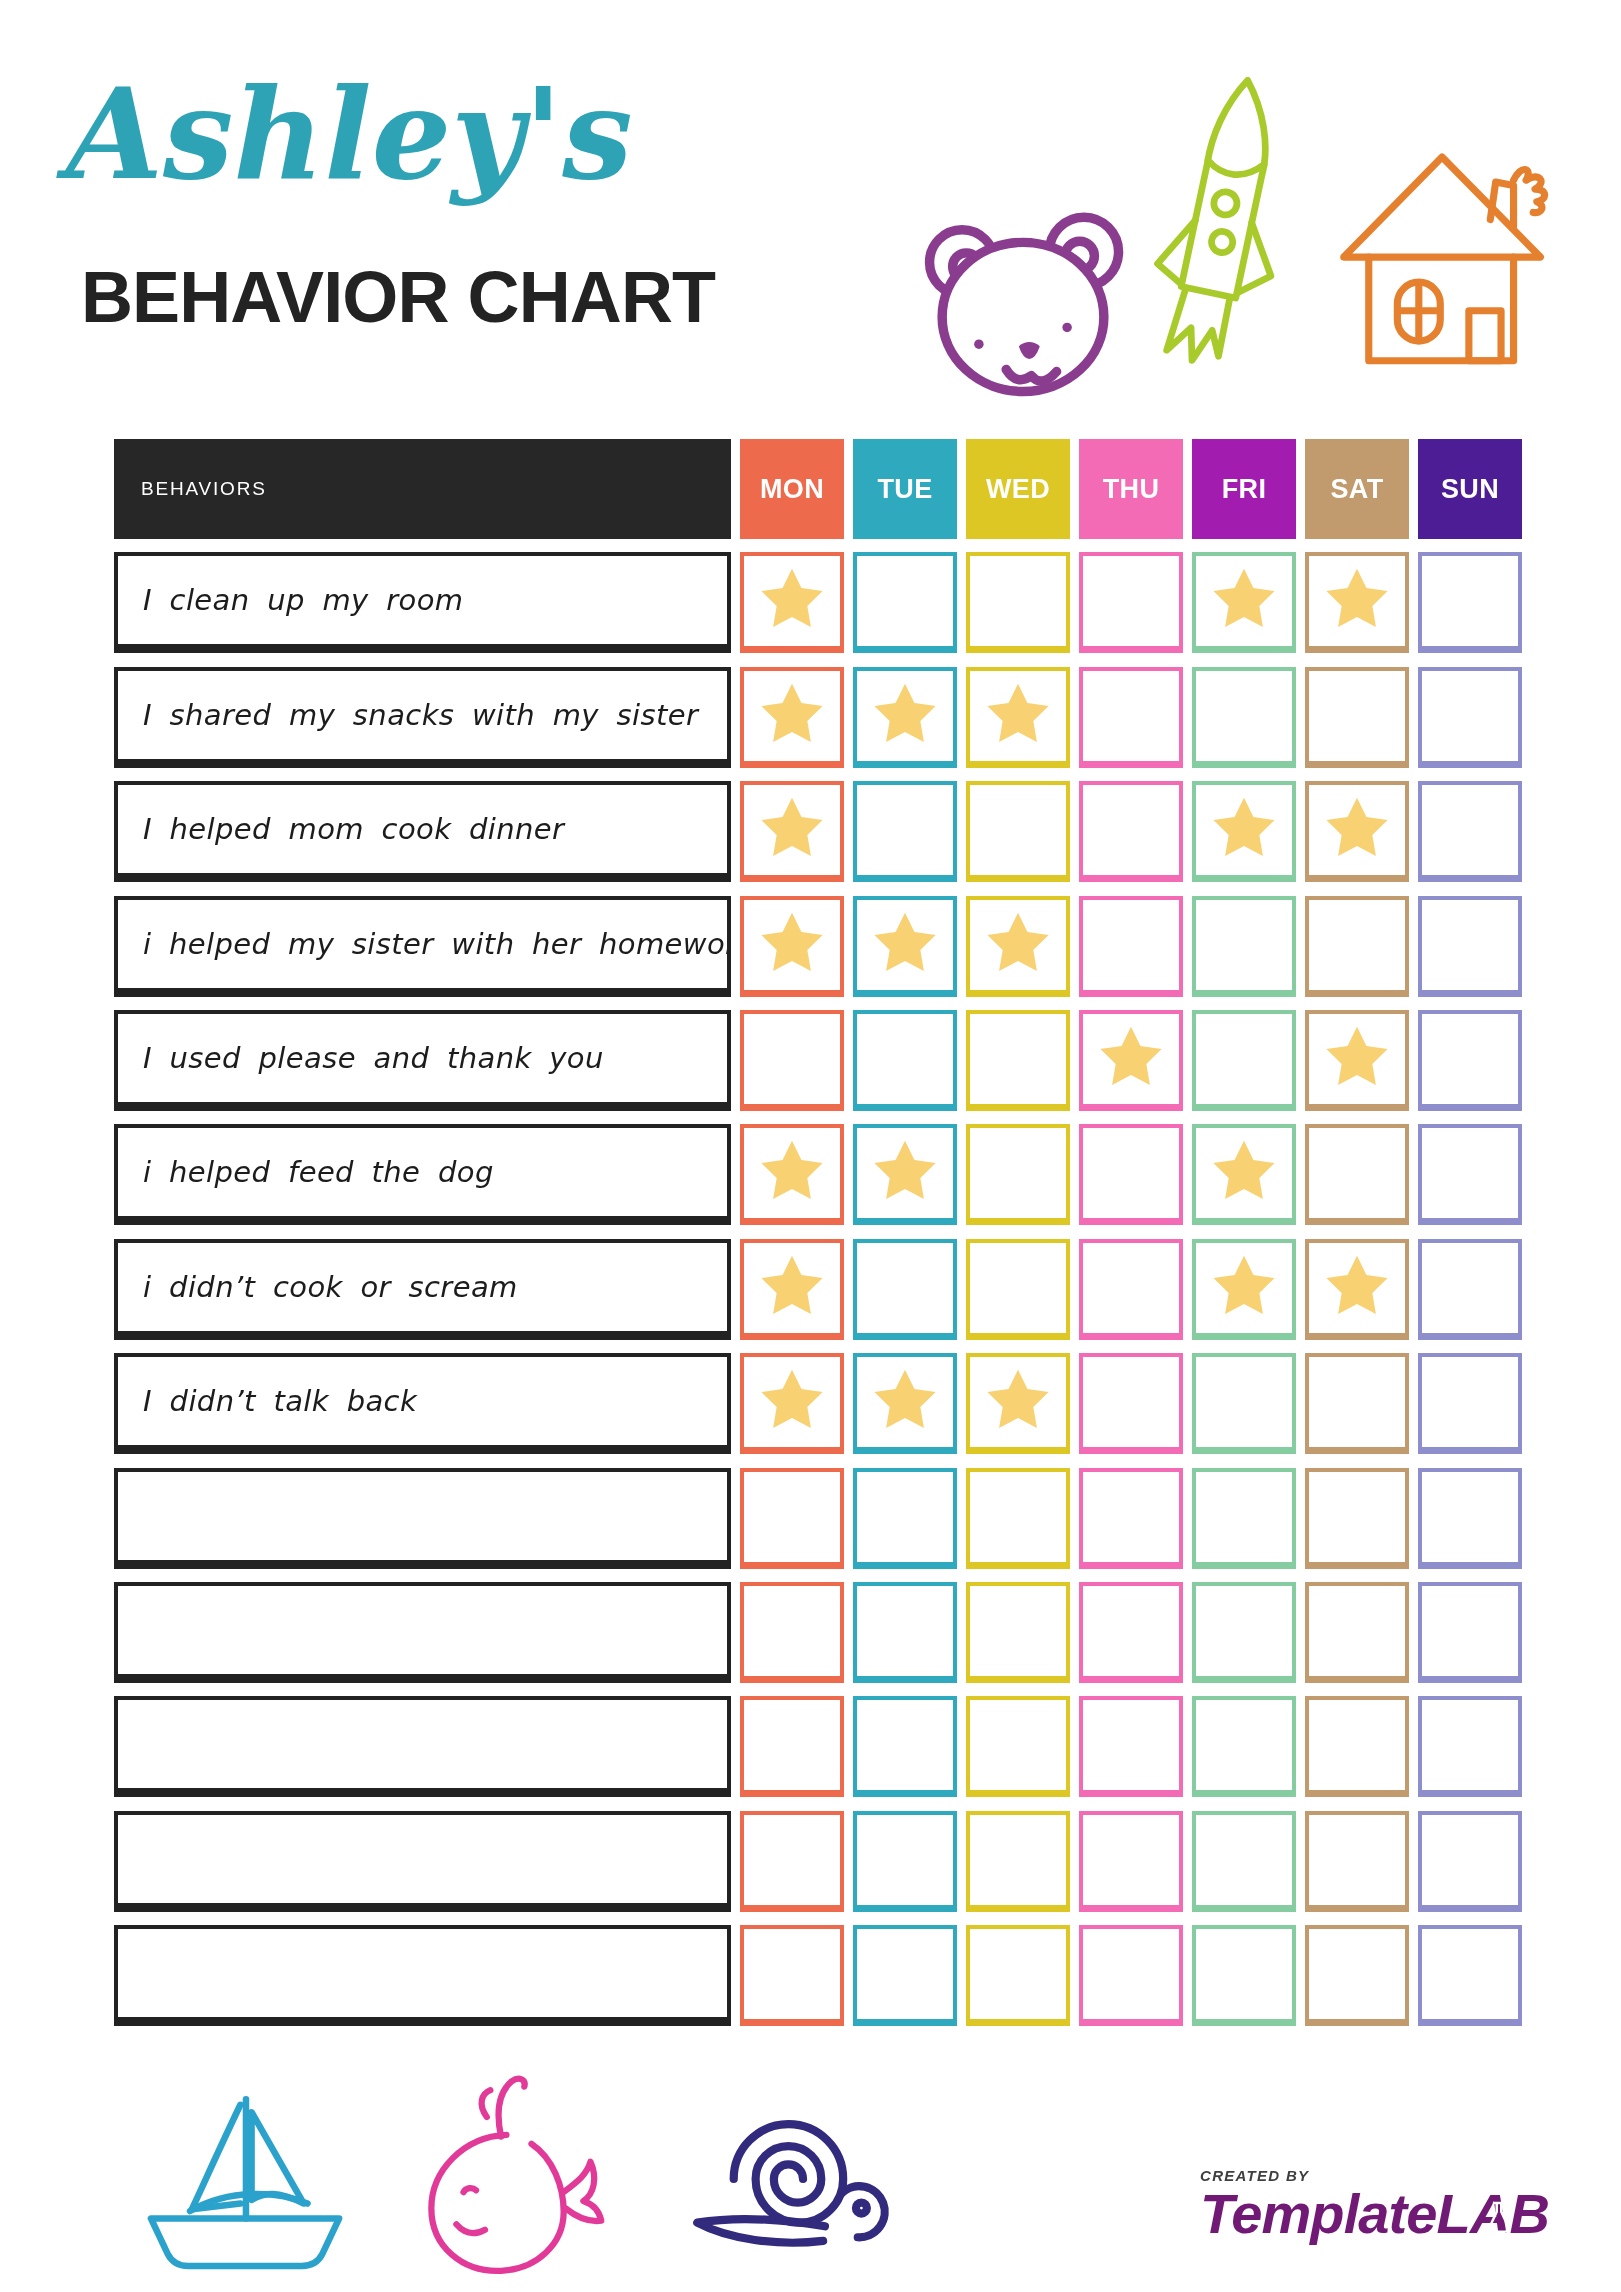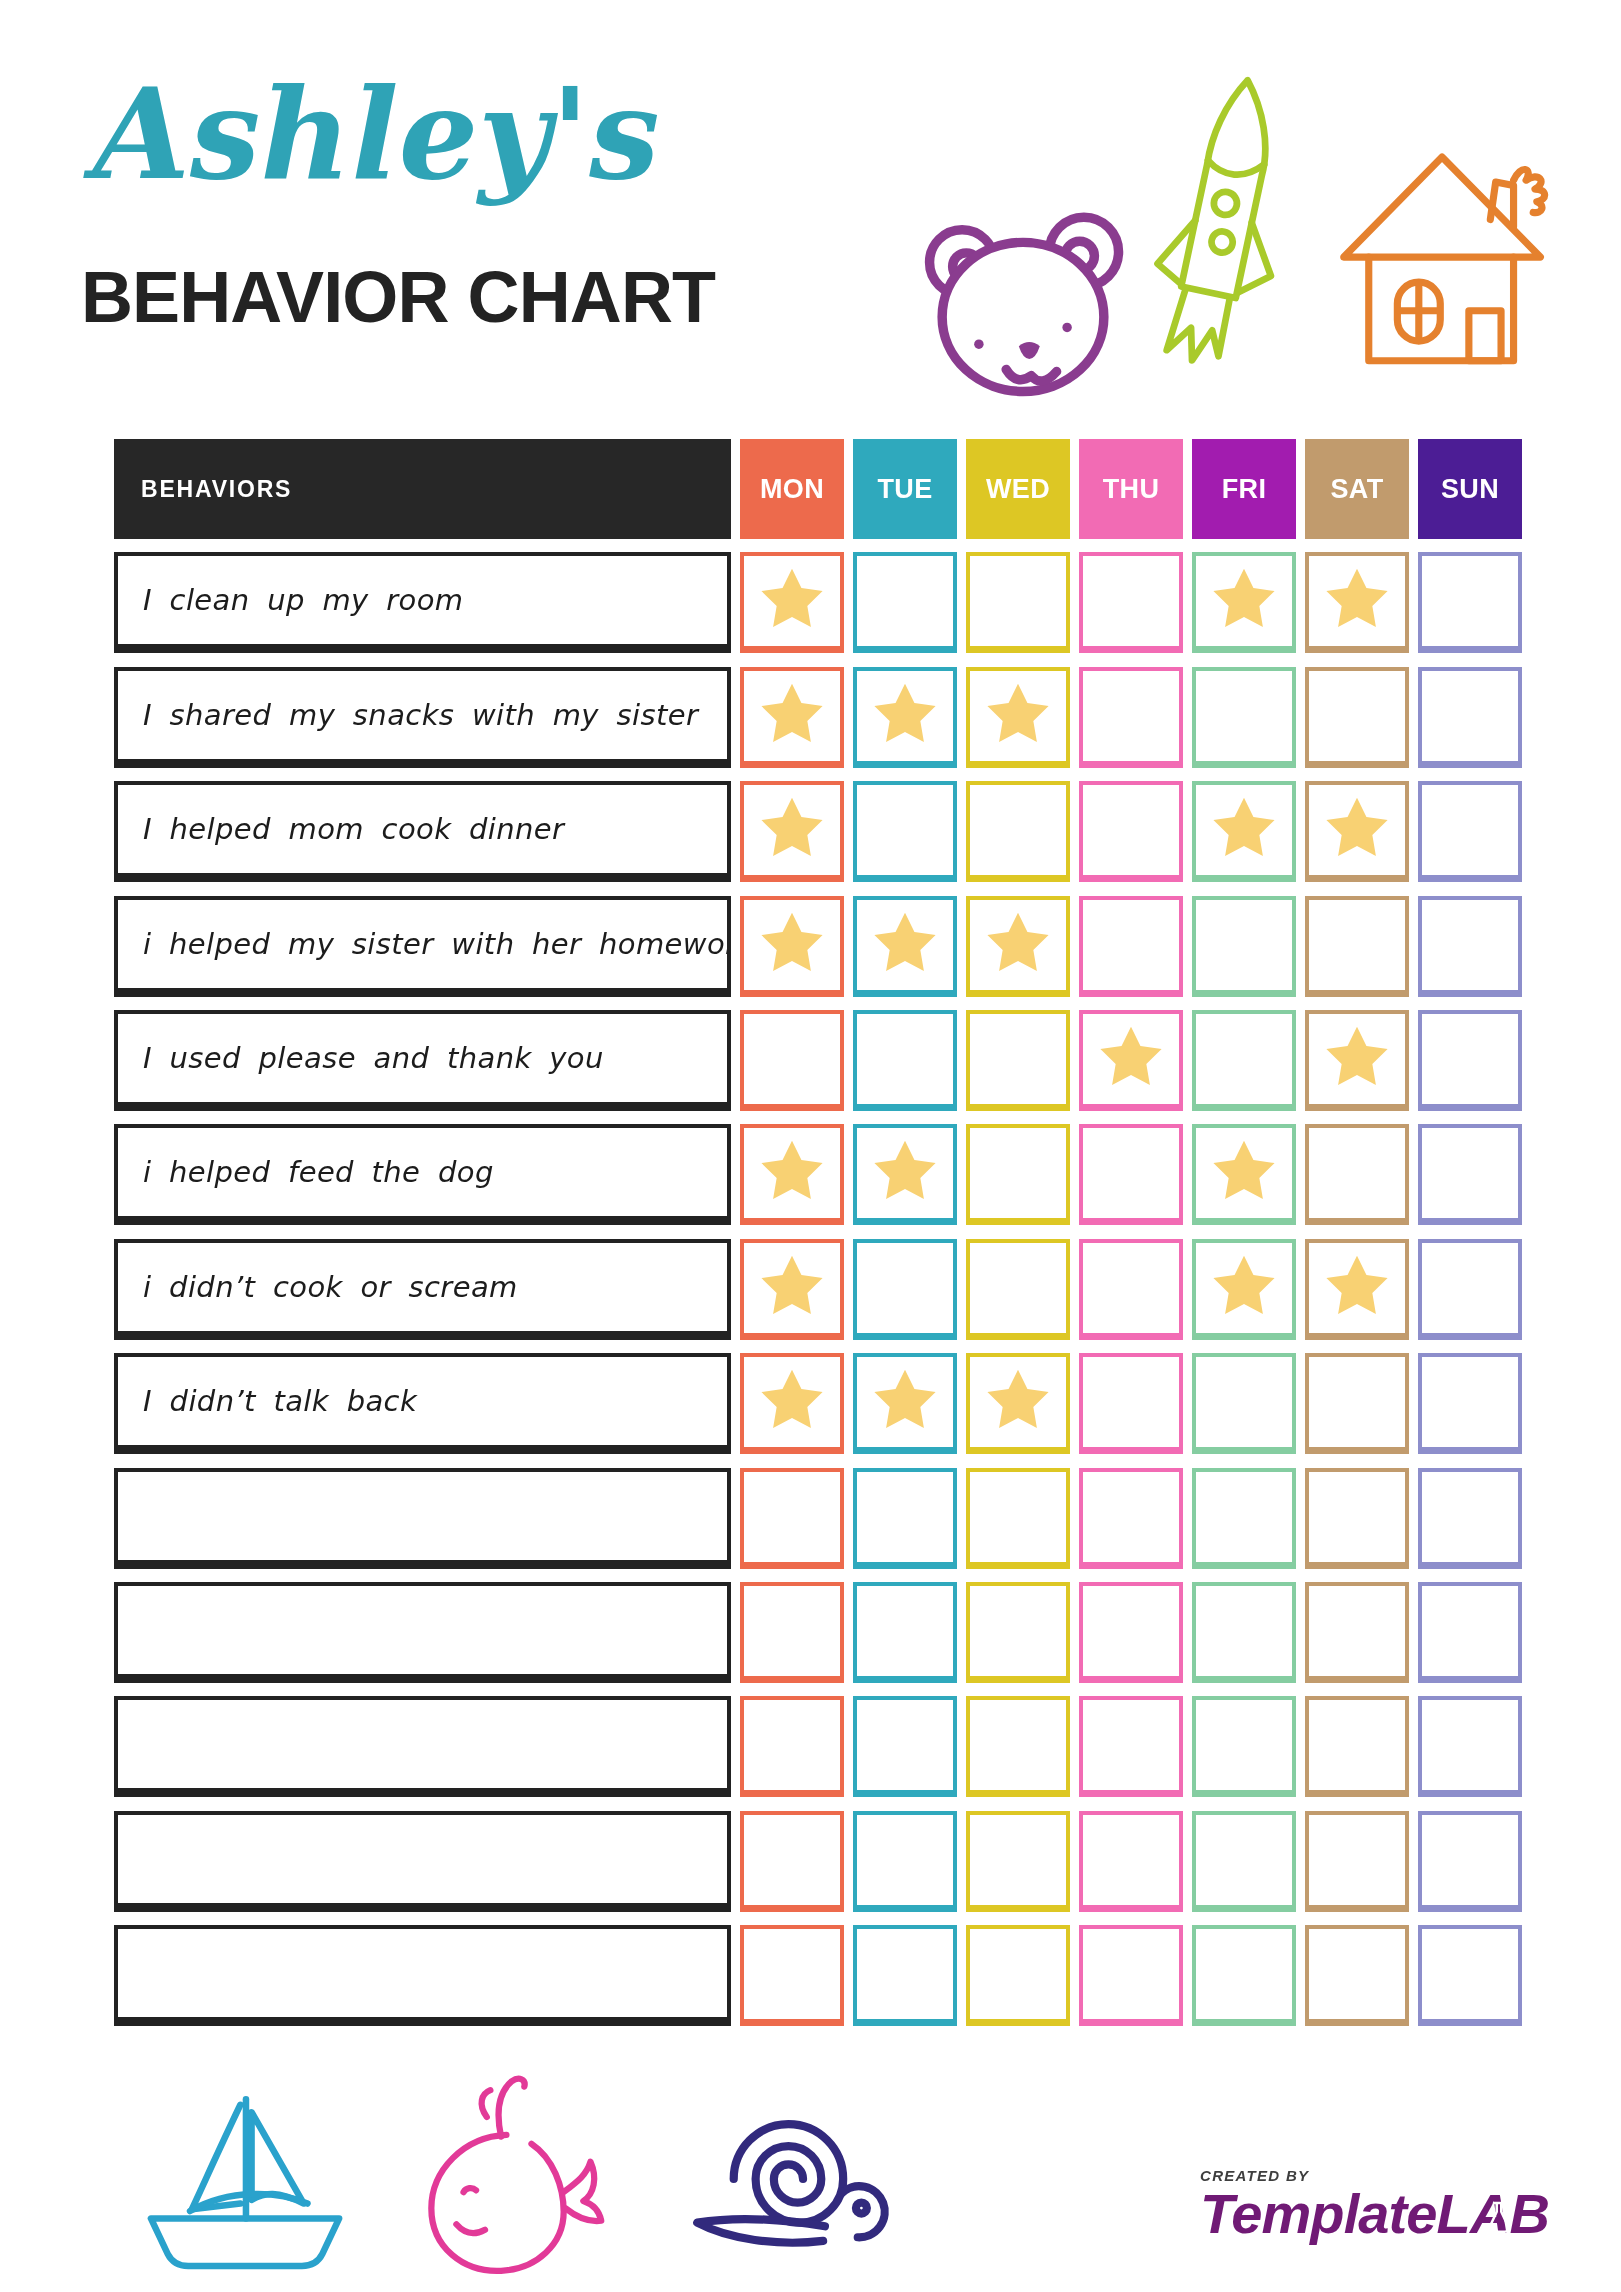--- a/index.html
+++ b/index.html
@@ -1,36 +1,36 @@
 <!DOCTYPE html>
 <html style="font-size:14.3px"><head>
 <meta charset="utf-8">
 <style>
   html,body{margin:0;padding:0;background:#ffffff;}
   .page{position:relative;width:1621px;height:2293px;background:#ffffff;overflow:hidden;
         font-family:"Liberation Sans",sans-serif;}
 
   
-  .script-title{position:absolute;left:93px;top:47px;
+  .script-title{position:absolute;left:66px;top:47px;
     font-family:"DejaVu Serif",serif;font-style:italic;font-weight:bold;
     font-size:125px;line-height:1.4;color:#2fa3b6;}
   .main-title{position:absolute;left:81px;top:256px;
     font-size:72px;font-weight:800;letter-spacing:-0.9px;color:#232323;}
 
   .doodle{position:absolute;}
   .doodle svg{display:block;width:100%;height:100%;}
 
   
   .chart-grid{position:absolute;left:114px;top:439px;
     display:grid;
     grid-template-columns:617px repeat(7,104px);
     grid-template-rows:100px repeat(13,101px);
     column-gap:9px;row-gap:13.4px;}
   .corner-header{display:flex;align-items:center;padding-left:27px;
-    color:#ffffff;font-size:23px;font-weight:700;letter-spacing:1.8px;box-sizing:border-box;}
+    color:#ffffff;font-size:19px;font-weight:400;letter-spacing:1.8px;box-sizing:border-box;}
   .day-header{display:flex;align-items:center;justify-content:center;
     color:#ffffff;font-size:27px;font-weight:700;letter-spacing:0.4px;box-sizing:border-box;}
   .label-cell{box-sizing:border-box;background:#ffffff;
     border:4.5px solid #222222;border-bottom-width:9px;
     display:flex;align-items:center;padding-left:25px;padding-right:9px;
     font-family:"DejaVu Sans",sans-serif;font-style:italic;
     font-size:29px;color:#1c1c1c;letter-spacing:0.4px;word-spacing:8px;white-space:nowrap;overflow:hidden;}
   .day-cell{box-sizing:border-box;background:#ffffff;
     border:4.5px solid;border-bottom-width:7.2px;
     display:flex;align-items:center;justify-content:center;}

